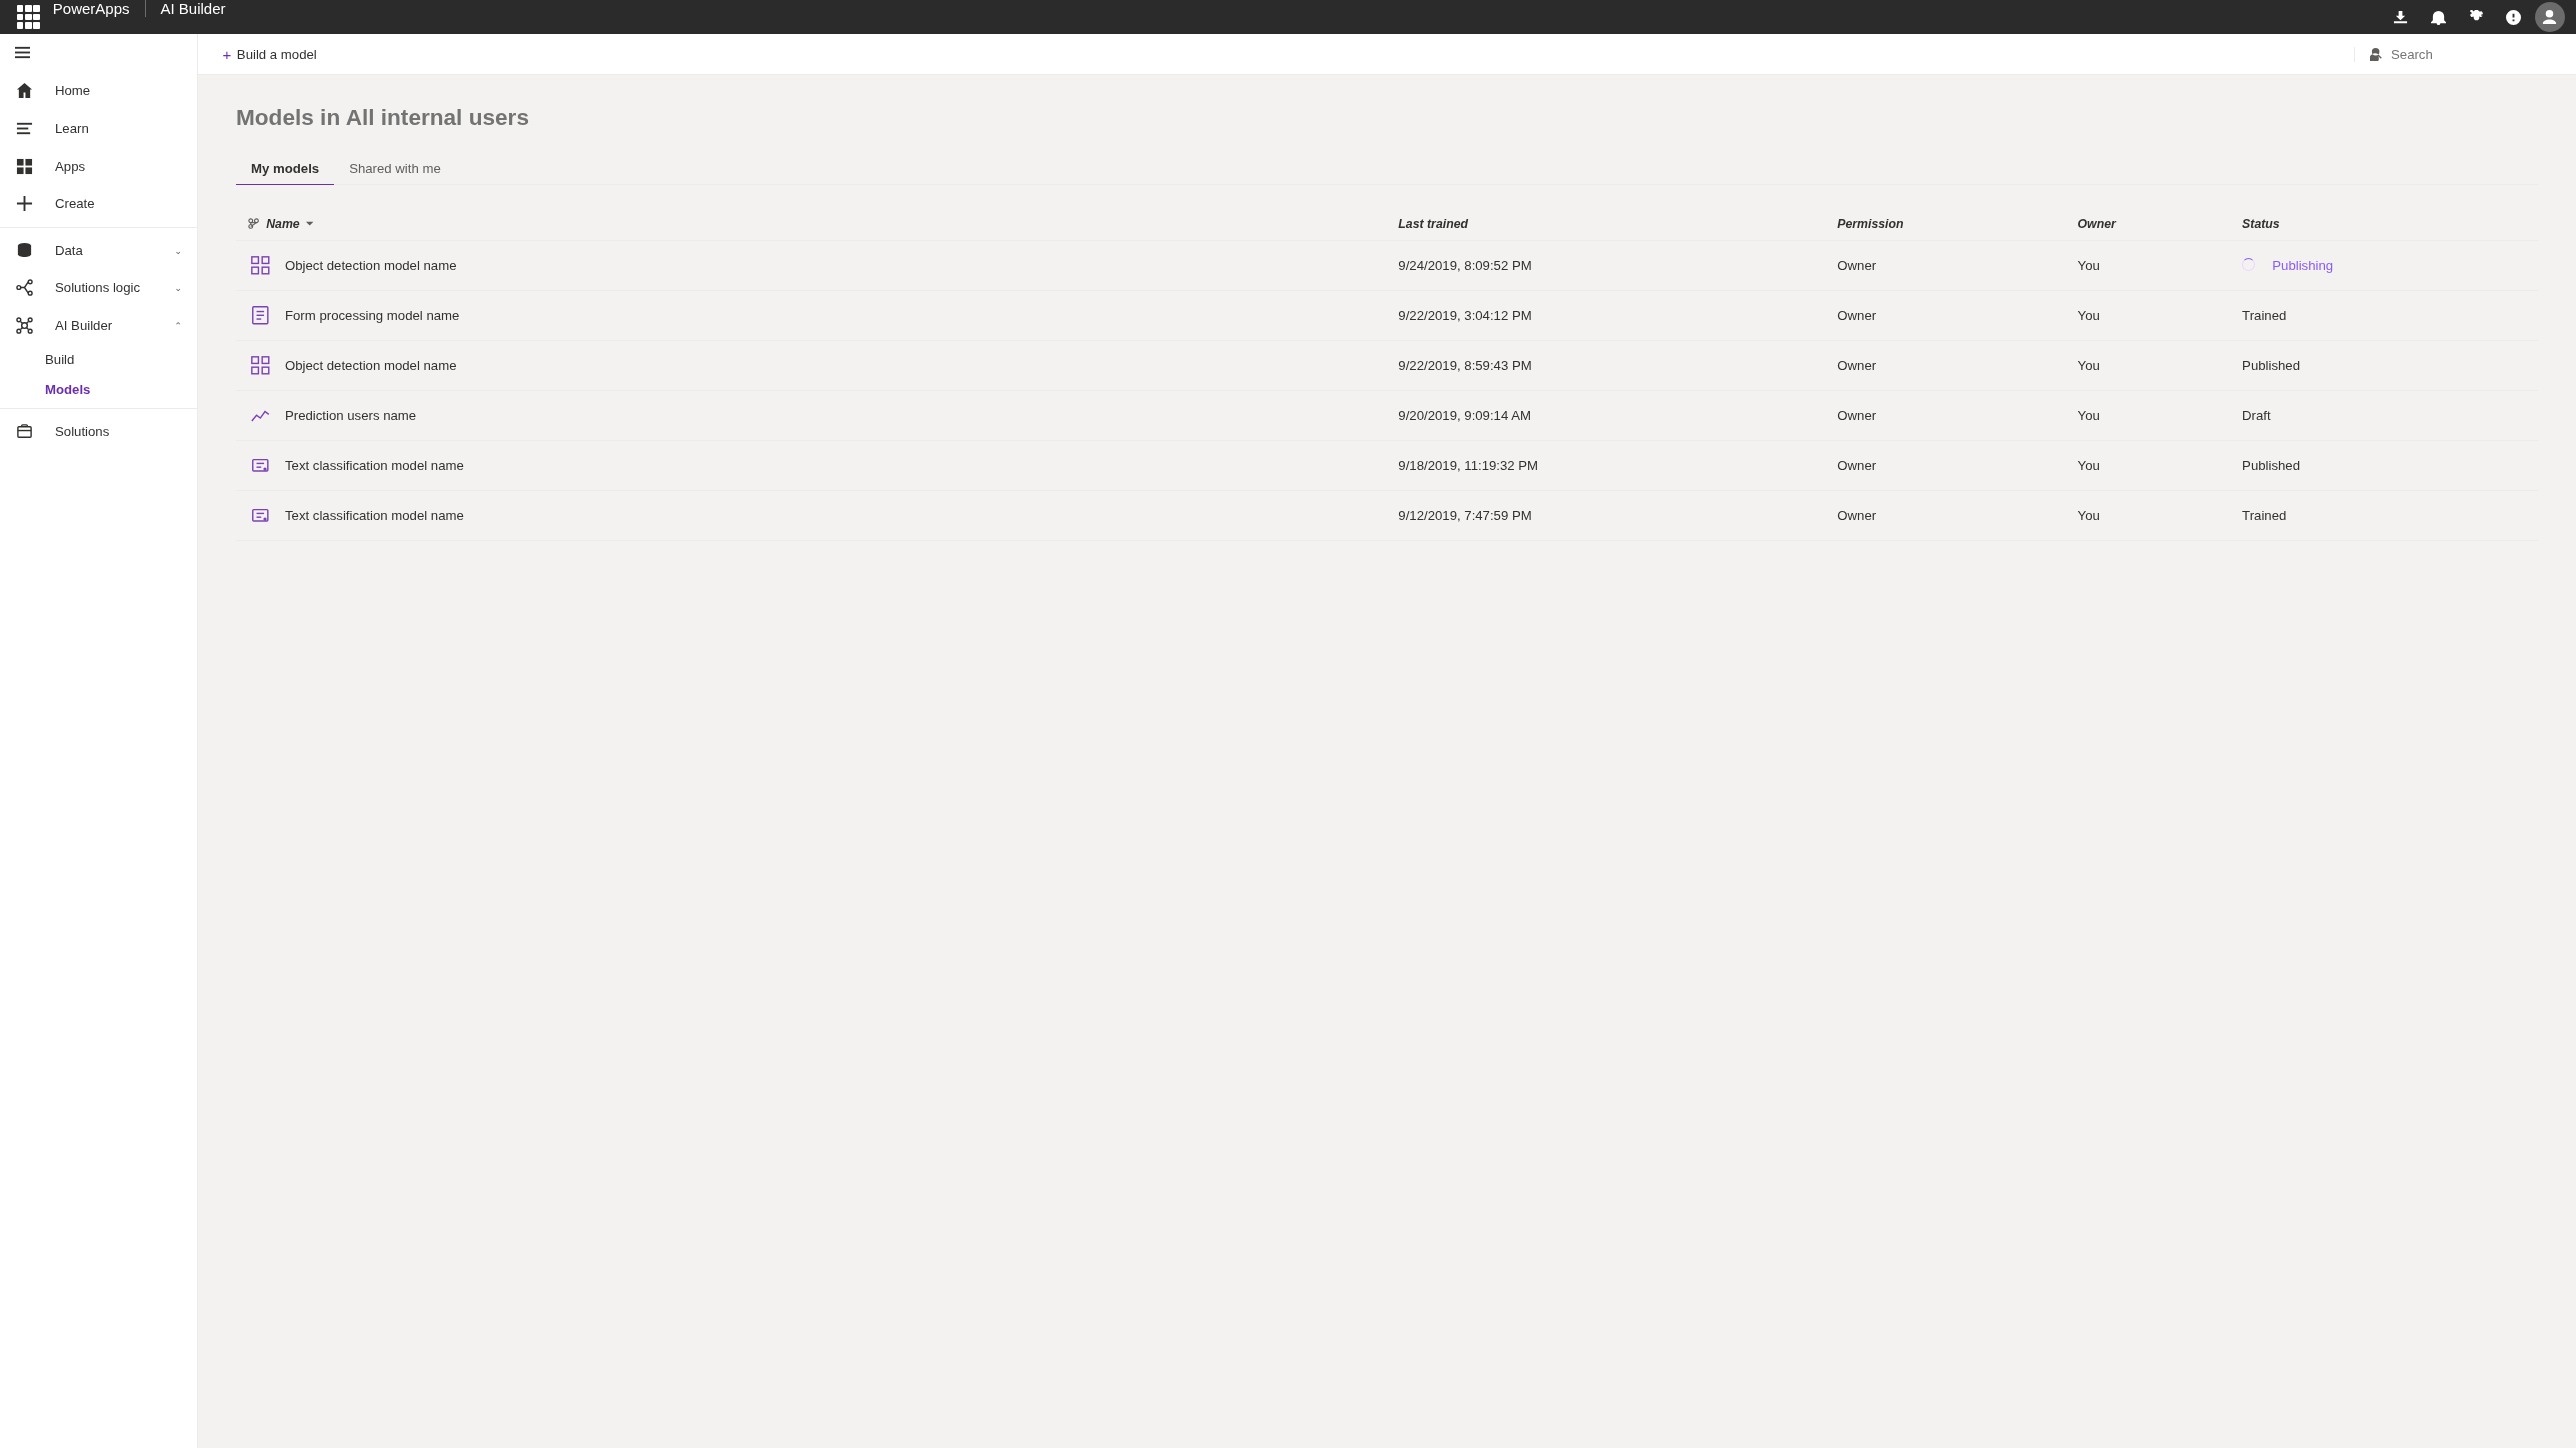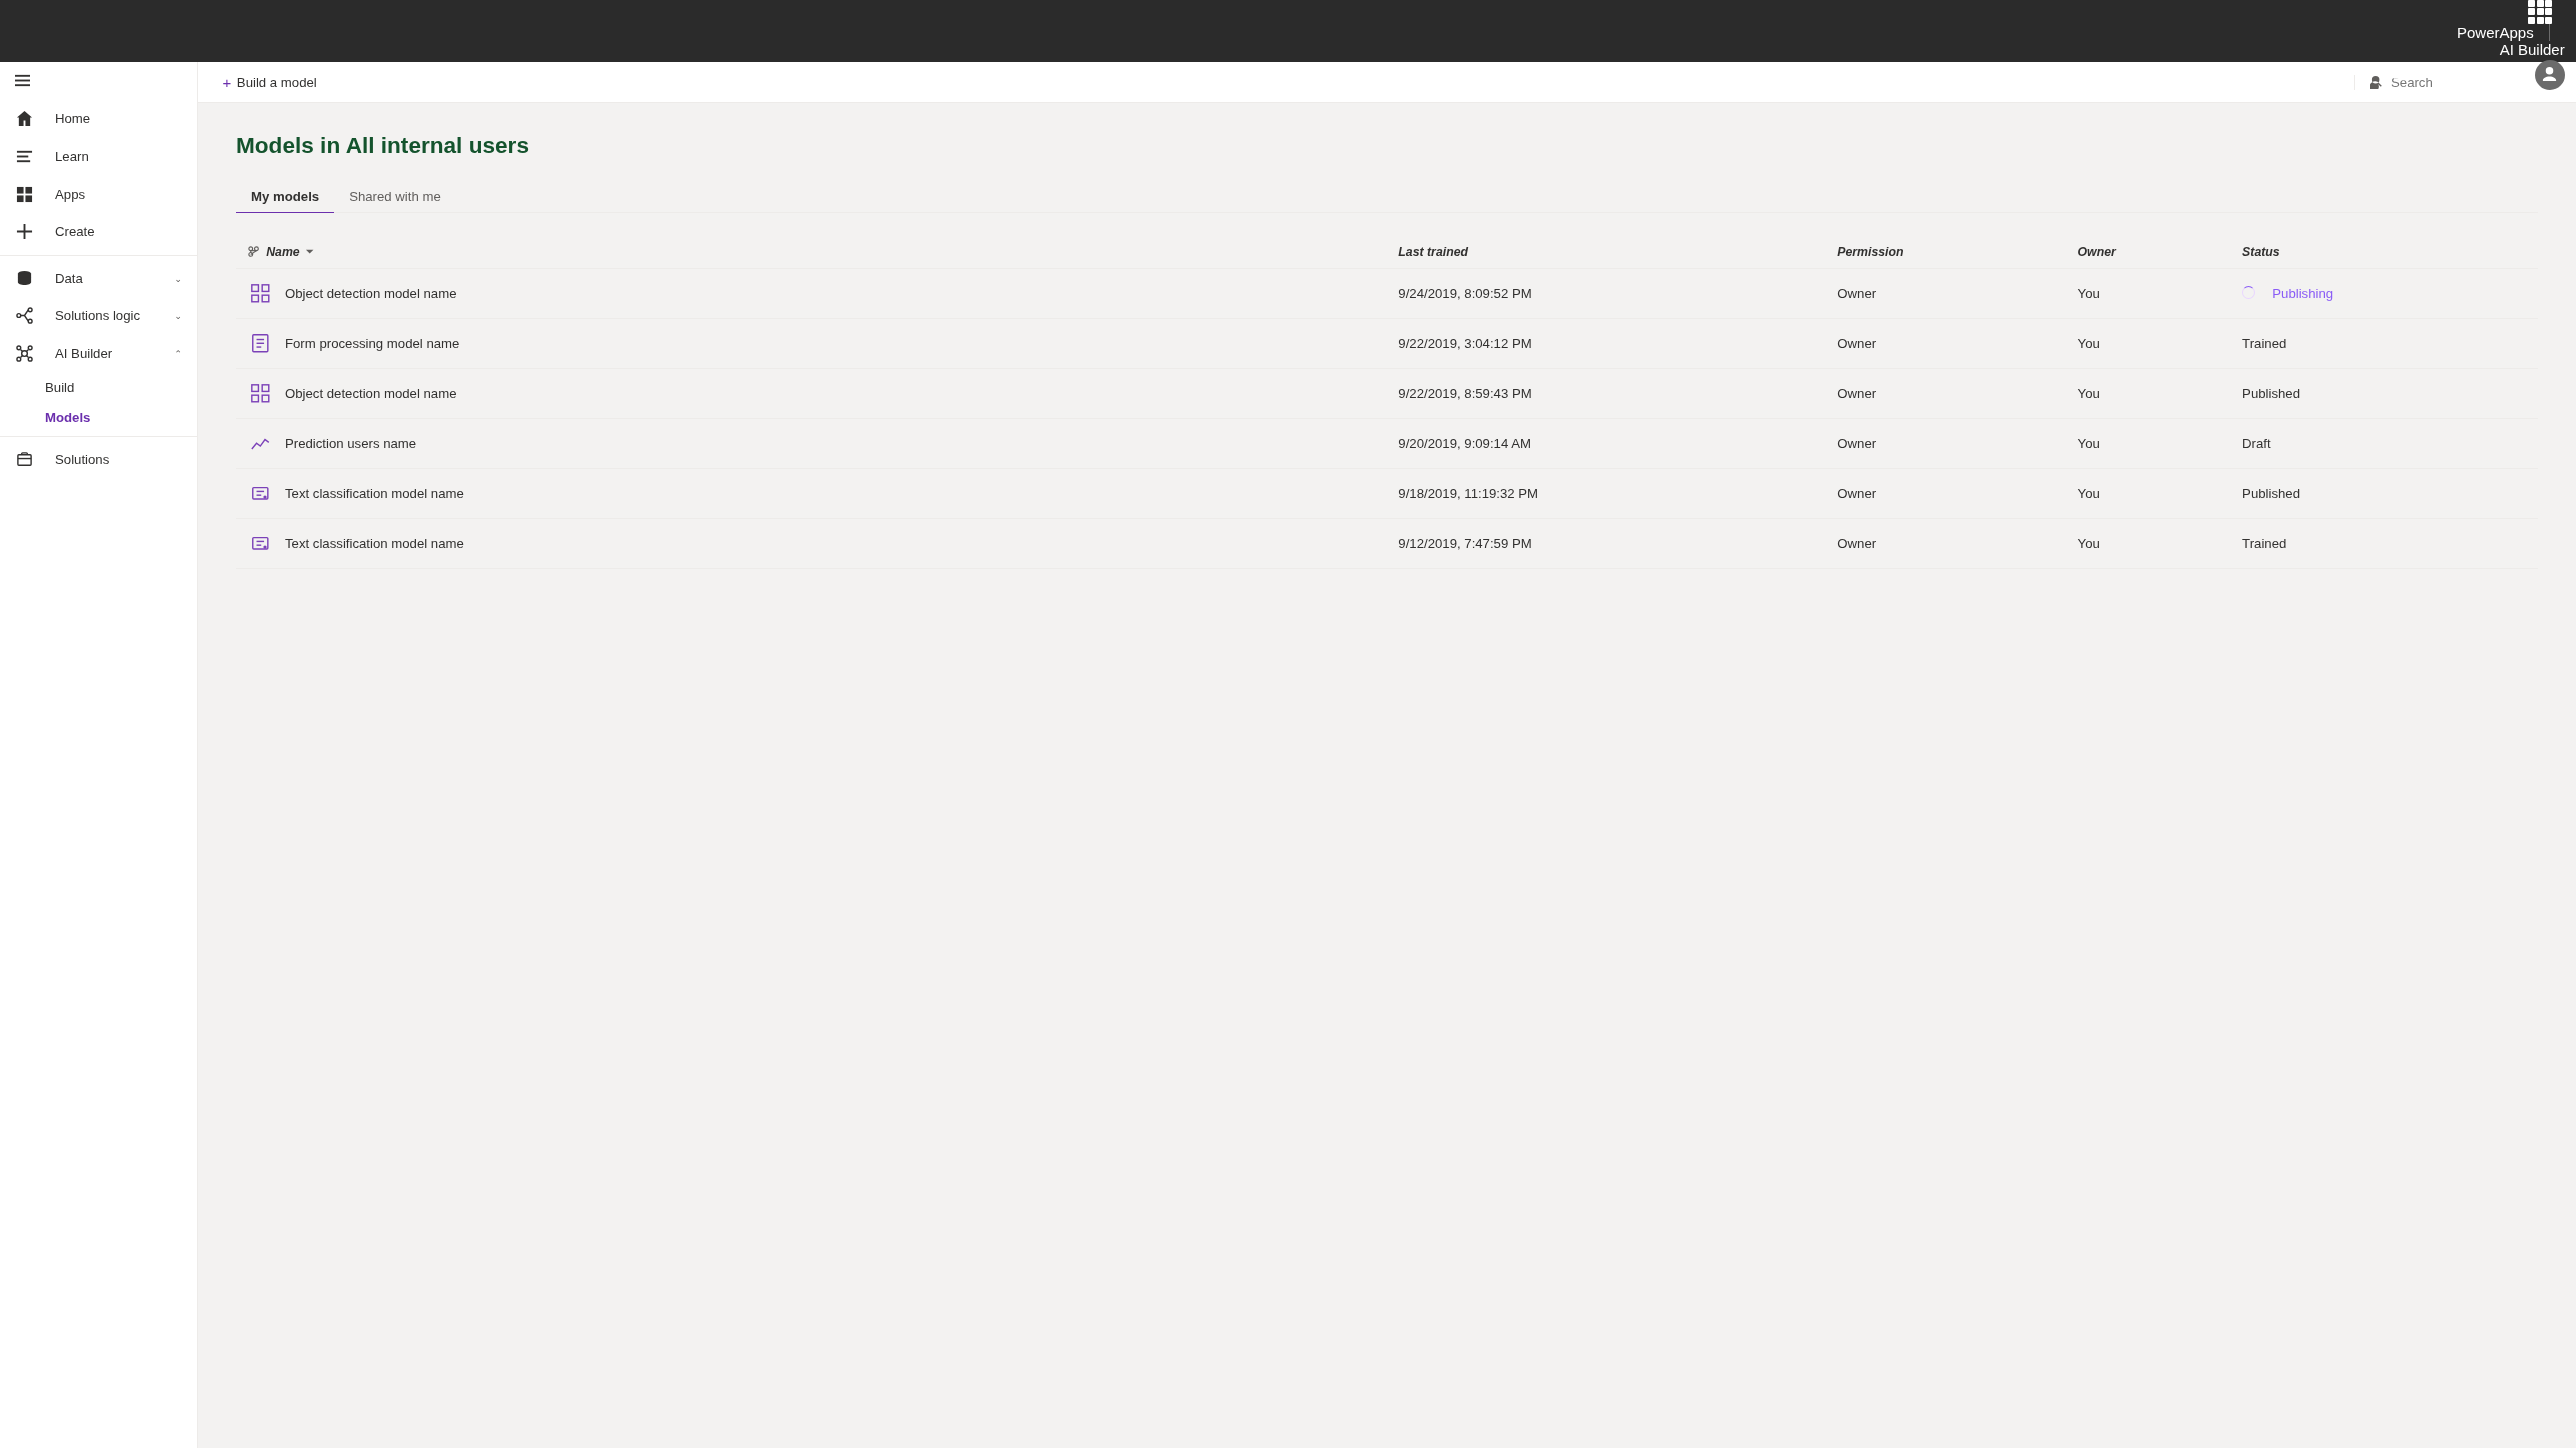--- a/index.html
+++ b/index.html
@@ -3,26 +3,25 @@
   <meta charset="utf-8">
   <style>
     * { box-sizing: border-box; margin: 0; padding: 0; }
     body { font-family: 'Segoe UI', Arial, sans-serif; font-size: 13.2px; background: #f3f2f1; display: flex; flex-direction: column; height: 100vh; overflow: hidden; }
 
     
     .topbar {
       background: #2b2b2b;
       color: #fff;
       display: flex;
-      align-items: flex-end;
-      height: 62px;
+      align-items: flex-start;
+      height: 34px;
       padding: 0 11.3px;
       flex-shrink: 0;
       z-index: 100;
-      flex-direction: column;
     }
     .topbar-waffle {
       width: 34px; height: 34px;
       display: flex; align-items: center; justify-content: center;
       cursor: pointer;
       border-radius: 1.9px;
       margin-right: 7.5px;
     }
     .waffle-grid {
       display: grid; grid-template-columns: repeat(3,6.6px); grid-template-rows: repeat(3,6.6px); gap: 1.9px;
@@ -85,21 +84,21 @@
       margin-left: auto; display: flex; align-items: center; gap: 7.5px;
       border-left: 0.9px solid #edebe9; padding-left: 15px;
     }
     .search-bar input {
       border: none; outline: none; font-size: 13.2px; color: #323130; background: transparent; width: 170px;
     }
     .search-icon-span { color: #605e5c; }
 
     
     .main-content { flex: 1; overflow-y: auto; padding: 30px 38px; }
-    .page-title { font-size: 22.6px; font-weight: 600; color: #14532d; margin-bottom: 22.6px; }
+    .page-title { font-size: 22.6px; font-weight: 600; color: #737373; margin-bottom: 22.6px; }
 
     
     .tabs { display: flex; border-bottom: 0.9px solid #edebe9; margin-bottom: 22.6px; }
     .tab {
       padding: 7.5px 15px; cursor: pointer; font-size: 13.2px; color: #605e5c;
       border-bottom: 1.9px solid transparent; margin-bottom: -0.9px;
     }
     .tab.active { color: #323130; border-bottom: 1.9px solid #6b2fad; font-weight: 600; }
 
     

